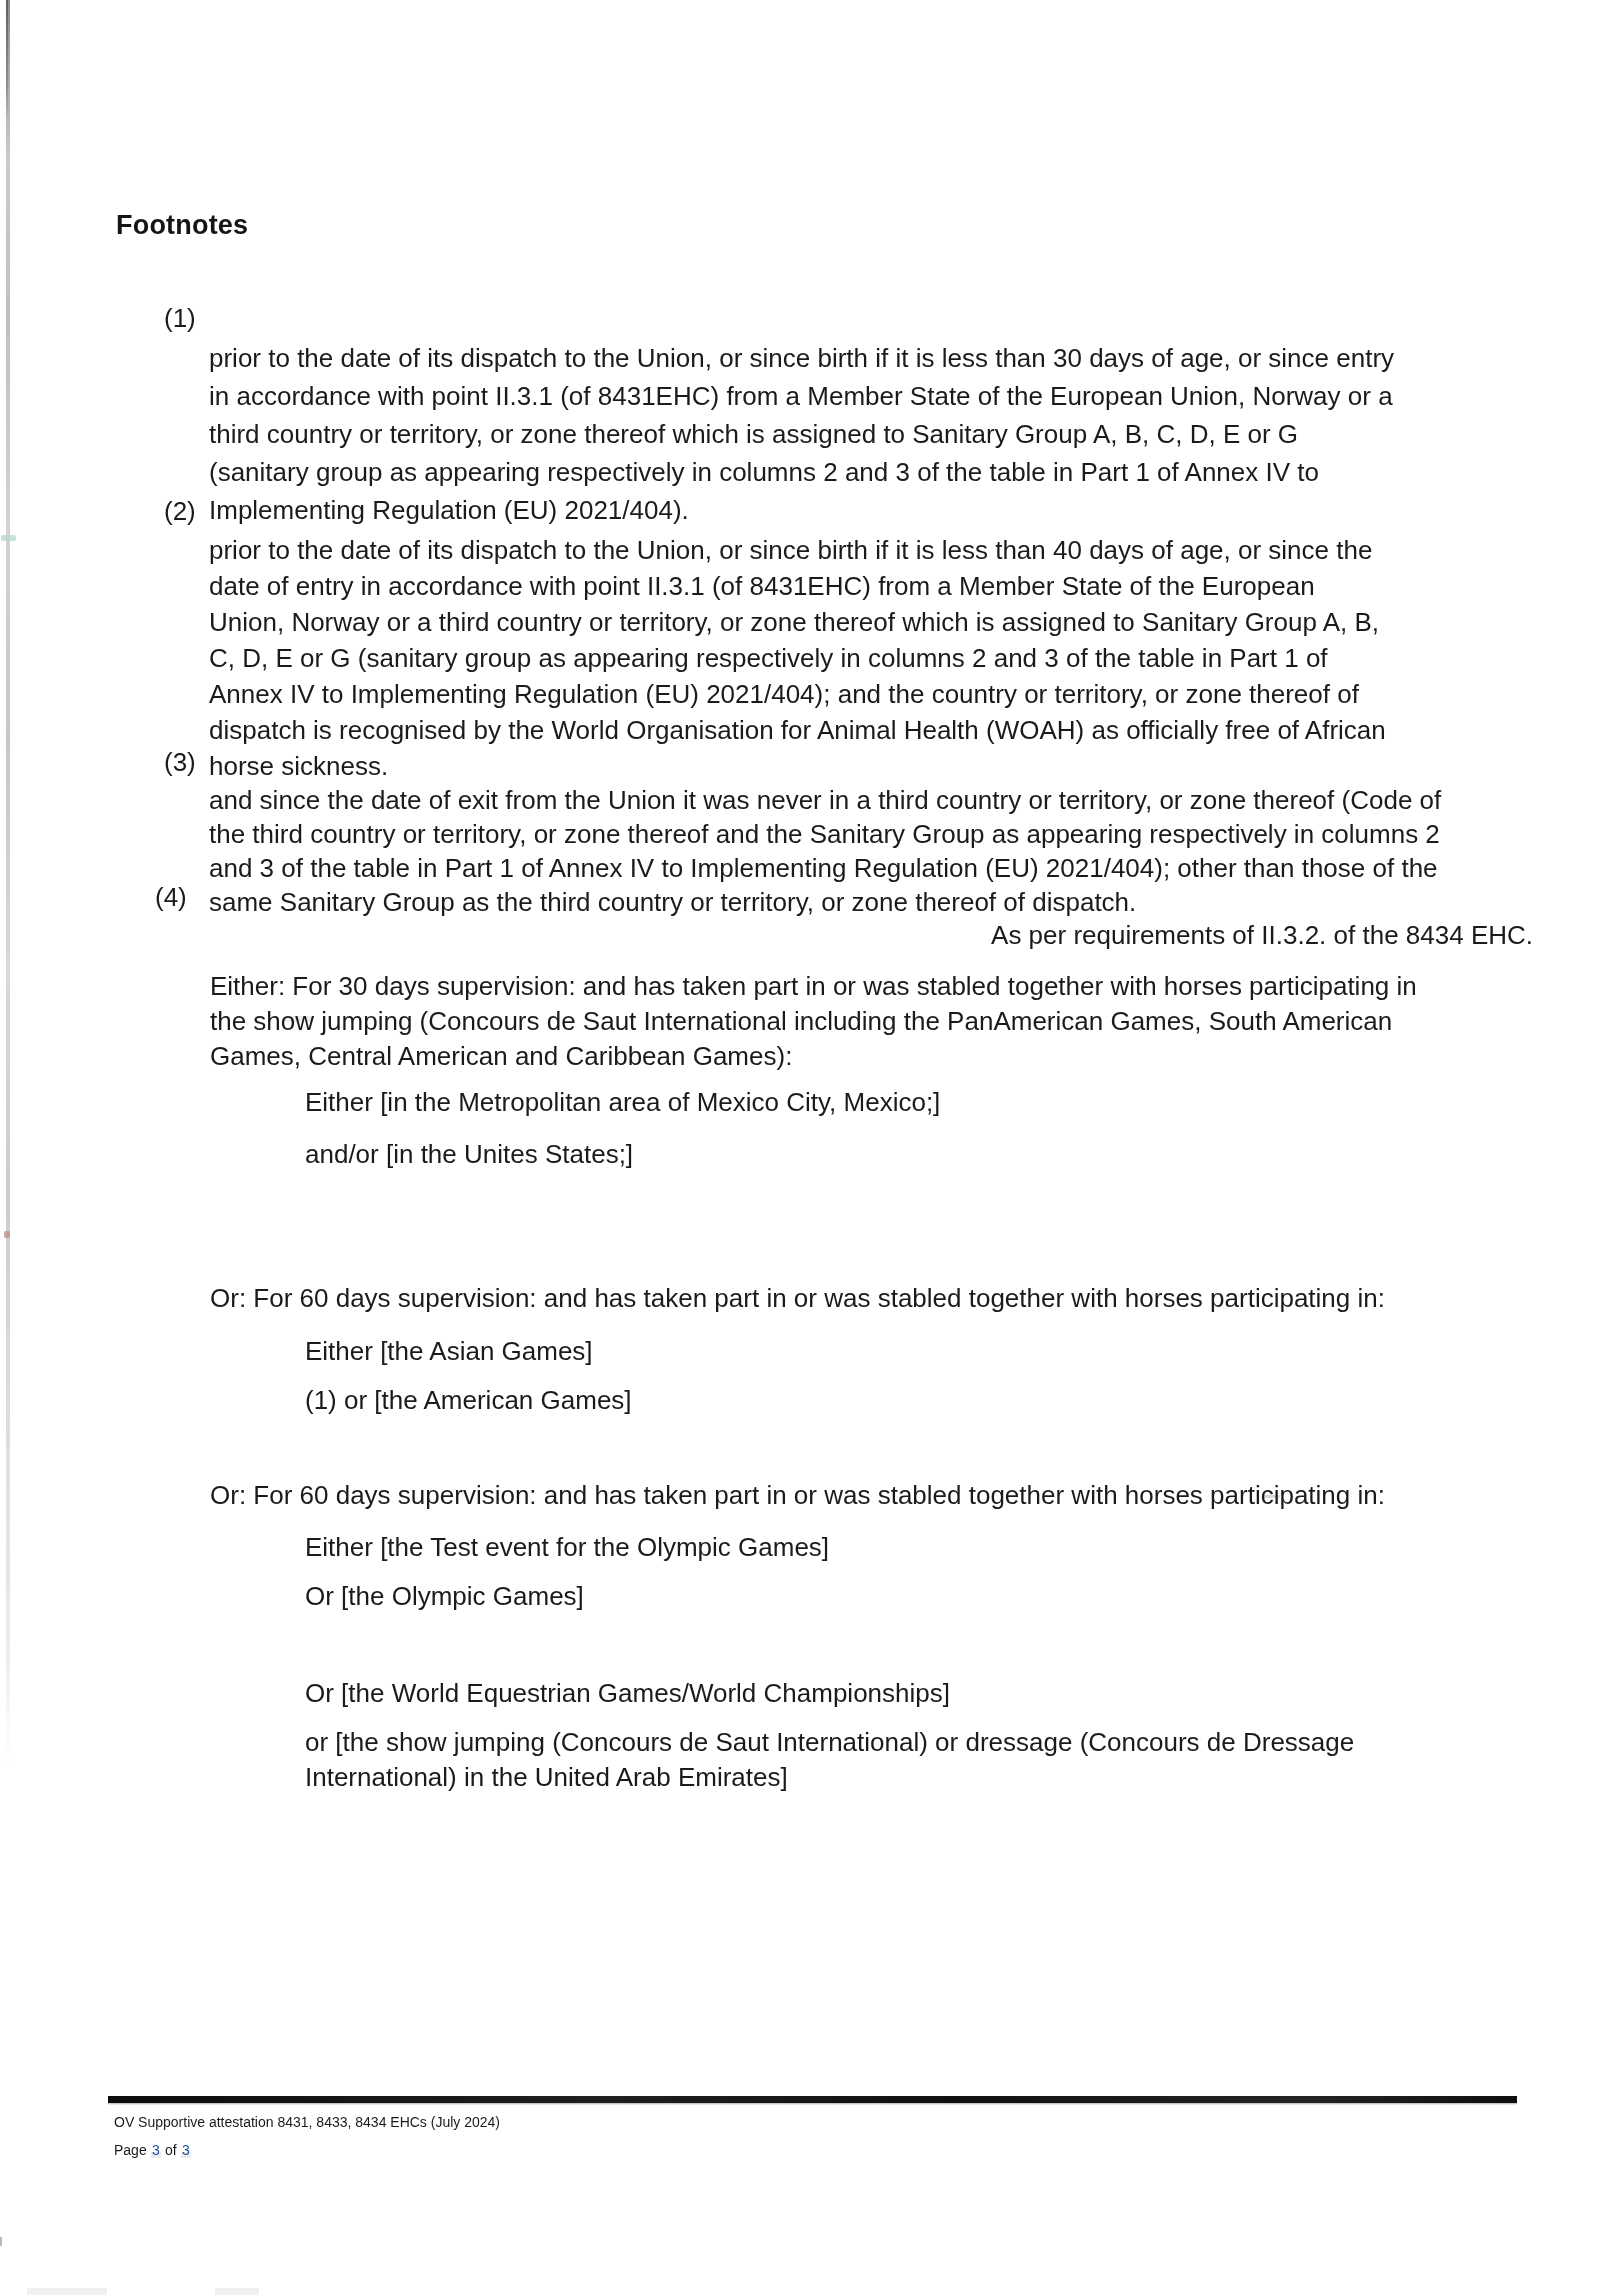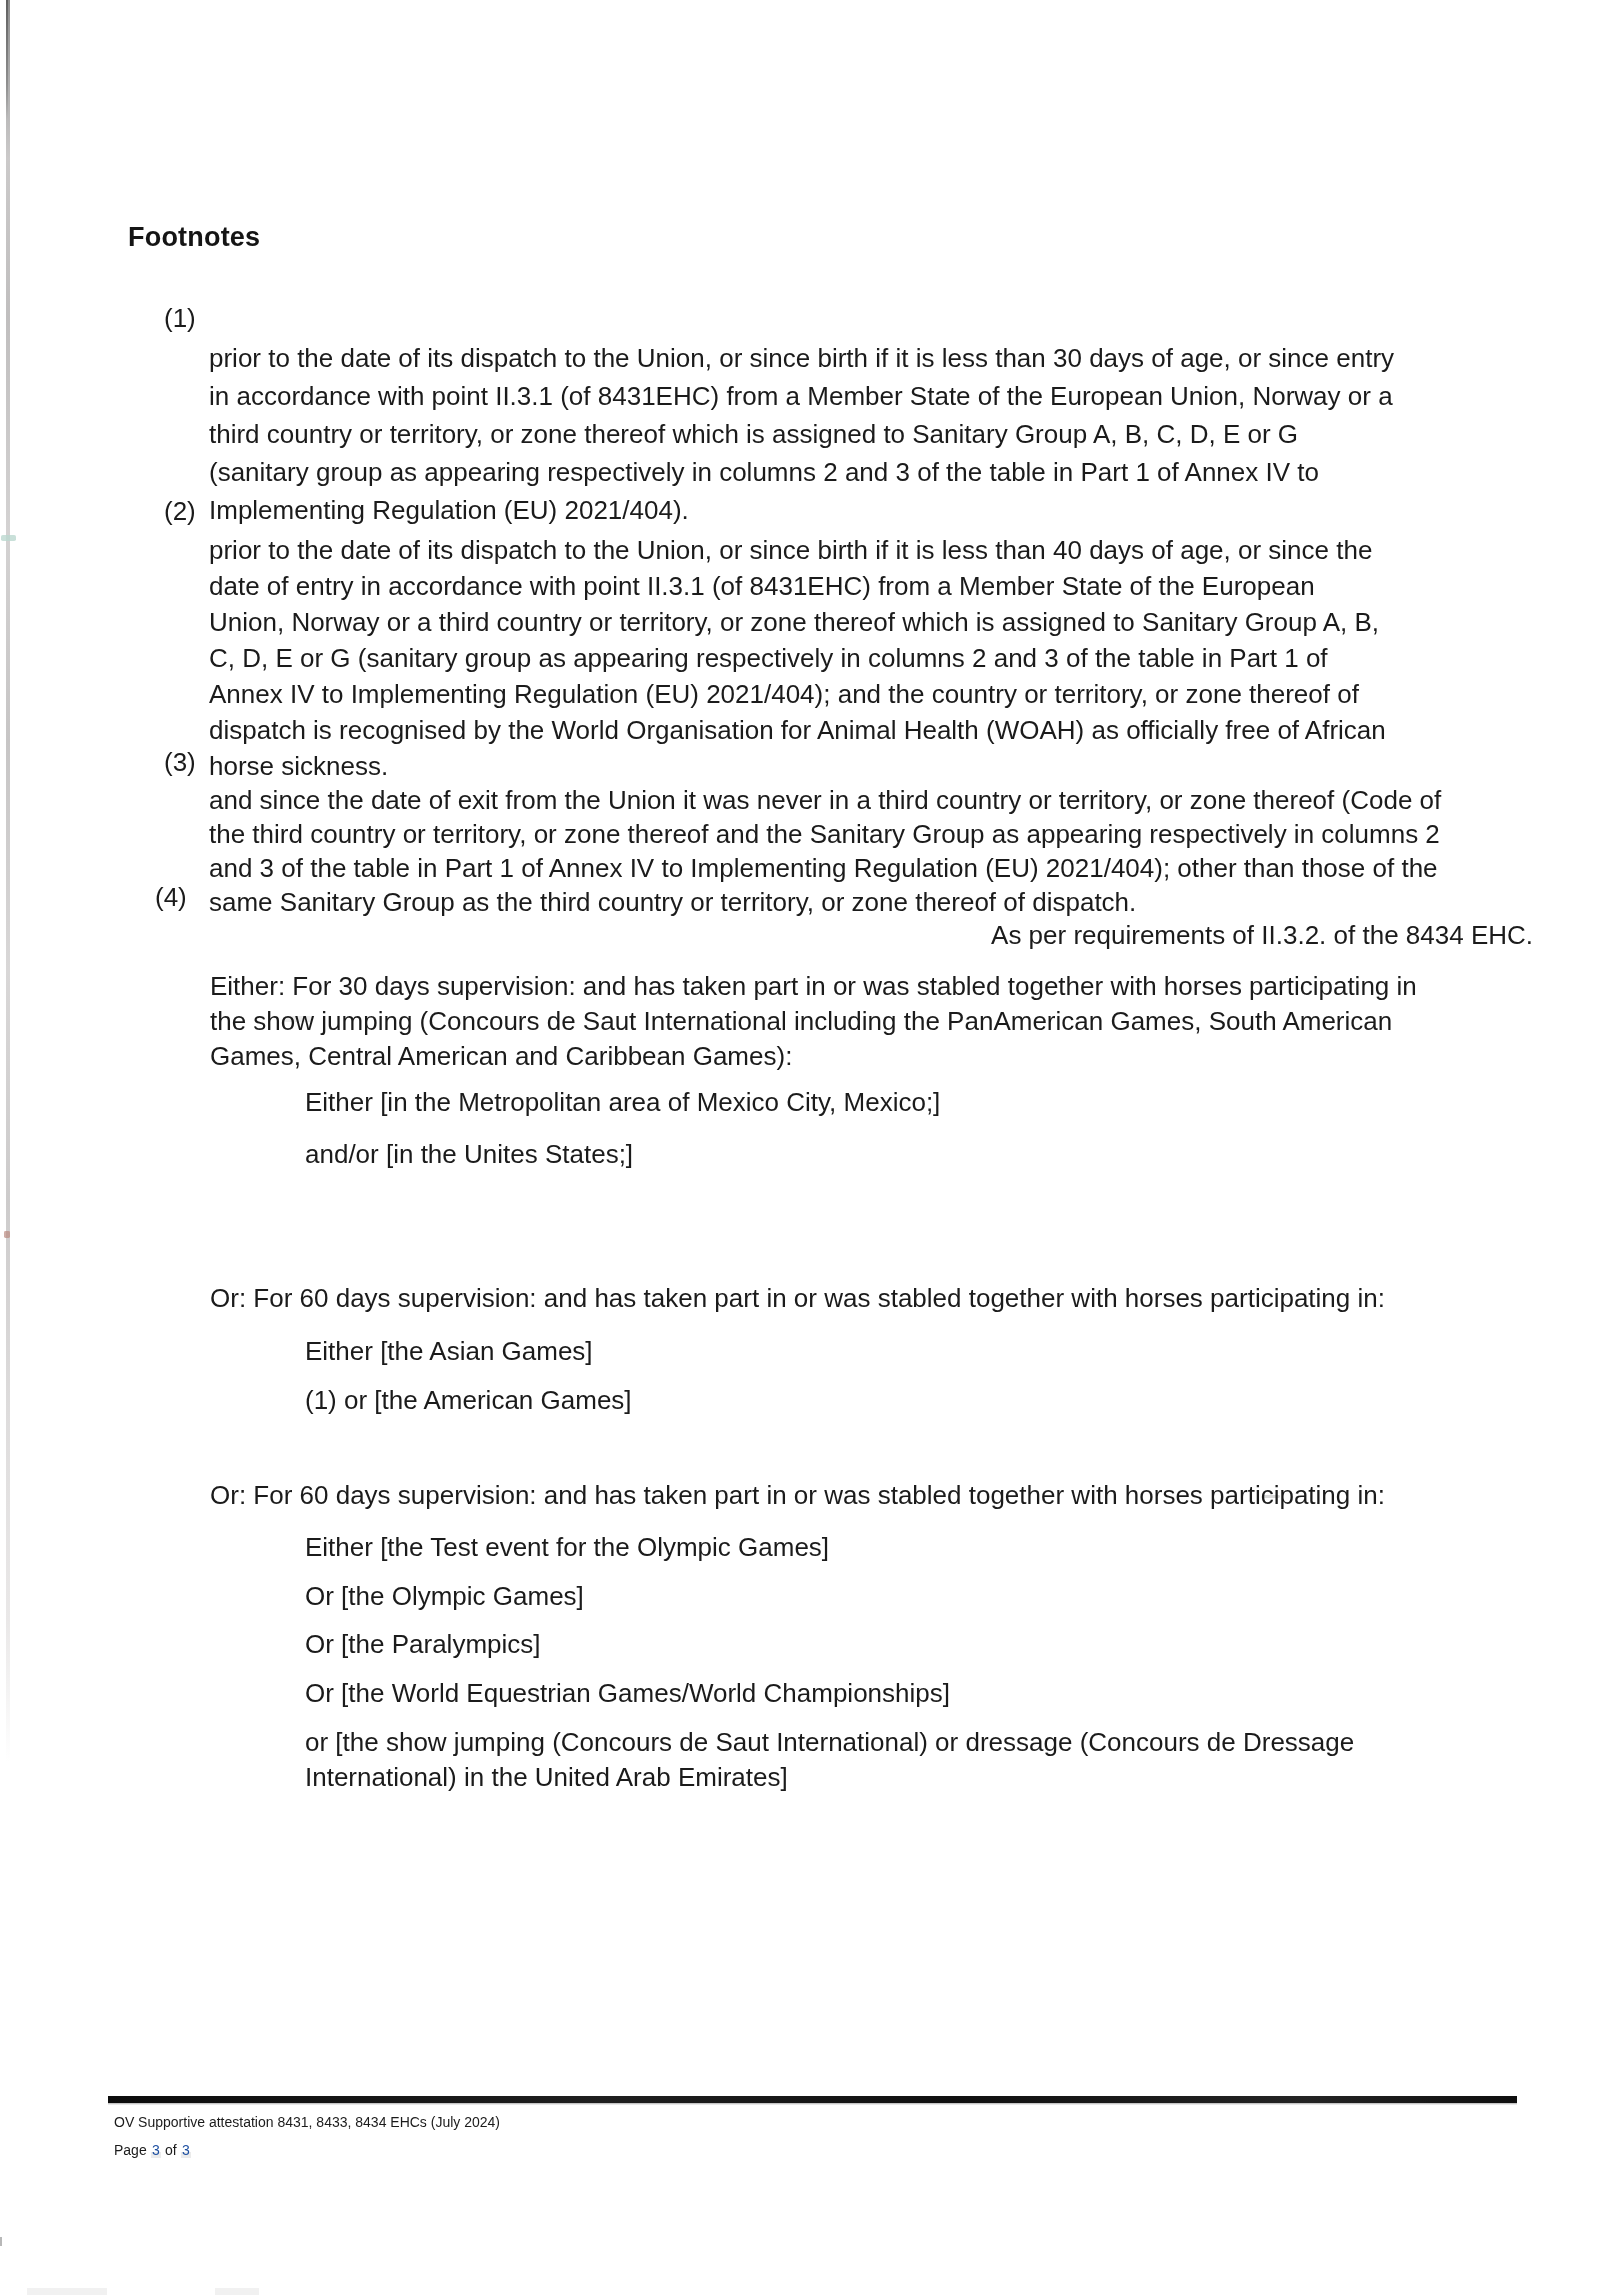--- a/index.html
+++ b/index.html
@@ -29,21 +29,21 @@
   .scan-speck-red{left:3.7px;top:1231px;width:6.4px;height:7.3px;background:#b98a80;opacity:.7;border-radius:1.4px;}
   .speck-right{left:1263px;top:1495px;width:16.5px;height:3.2px;background:#cfcfcf;opacity:.8;border-radius:1.4px;}
   .smudge{left:284px;top:1016px;width:27.5px;height:6.4px;background:#ededed;border-radius:2.8px;}
   .edge-mark{left:0;top:2237px;width:2.3px;height:9.2px;background:#9a9a9a;opacity:.7;}
   .bottom-strip-a{left:27px;top:2288px;width:80px;height:7.3px;background:#f1f1f1;}
   .bottom-strip-b{left:215px;top:2288px;width:44px;height:7.3px;background:#f1f1f1;}
   
   .heading{
     left:116px;top:210px;
     font-size:27px;font-weight:bold;letter-spacing:0.2px;
-    color:#151515;margin:12px;
+    color:#151515;margin:0;
   }
   .fn-num{font-size:26px;color:#1b1b1b;}
   .fn-text,.para,.opt{
     font-size:26px;color:#1b1b1b;
     white-space:pre-line;
     margin-top:36px;
   }
   .fn-text{left:209px;width:1322px;}
   .fn1 .fn-text{line-height:38px;}
   .fn2 .fn-text{line-height:36px;}
@@ -129,21 +129,20 @@
   <div class="abs opt" style="top:1049px">Either [in the Metropolitan area of Mexico City, Mexico;]</div>
   <div class="abs opt" style="top:1101px">and/or [in the Unites States;]</div>
 
   <div class="abs para" style="top:1245px">Or: For 60 days supervision: and has taken part in or was stabled together with horses participating in:</div>
   <div class="abs opt" style="top:1298px">Either [the Asian Games]</div>
   <div class="abs opt" style="top:1347px">(1) or [the American Games]</div>
 
   <div class="abs para" style="top:1442px">Or: For 60 days supervision: and has taken part in or was stabled together with horses participating in:</div>
   <div class="abs opt" style="top:1494px">Either [the Test event for the Olympic Games]</div>
   <div class="abs opt" style="top:1543px">Or [the Olympic Games]</div>
-  <div class="abs opt" style="top:1591px">Or [the Paralympics]</div>
   <div class="abs opt" style="top:1689px">or [the show jumping (Concours de Saut International) or dressage (Concours de Dressage
 International) in the United Arab Emirates]</div>
   <div class="abs opt" style="top:1640px">Or [the World Equestrian Games/World Championships]</div>
 
   <div class="abs footer-rule"></div>
   <div class="abs footer-text footer-line1">OV Supportive attestation 8431, 8433, 8434 EHCs (July 2024)</div>
   <div class="abs footer-text footer-line2">
     <span>Page</span>
     <span class="page-num">3</span>
     <span>of</span>

